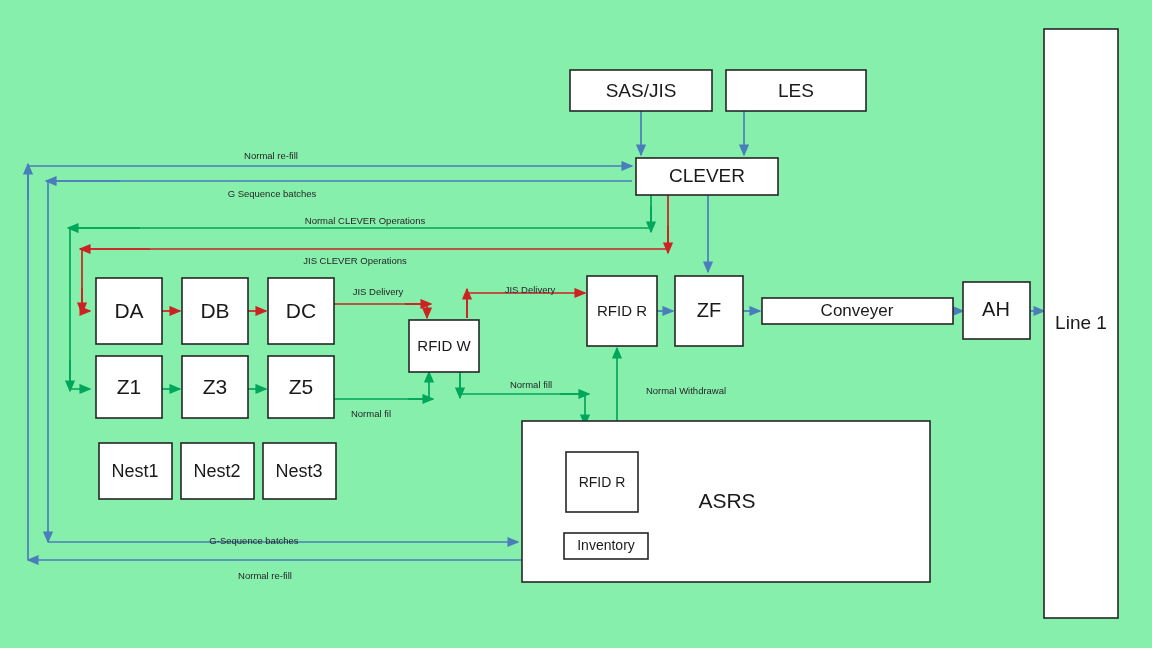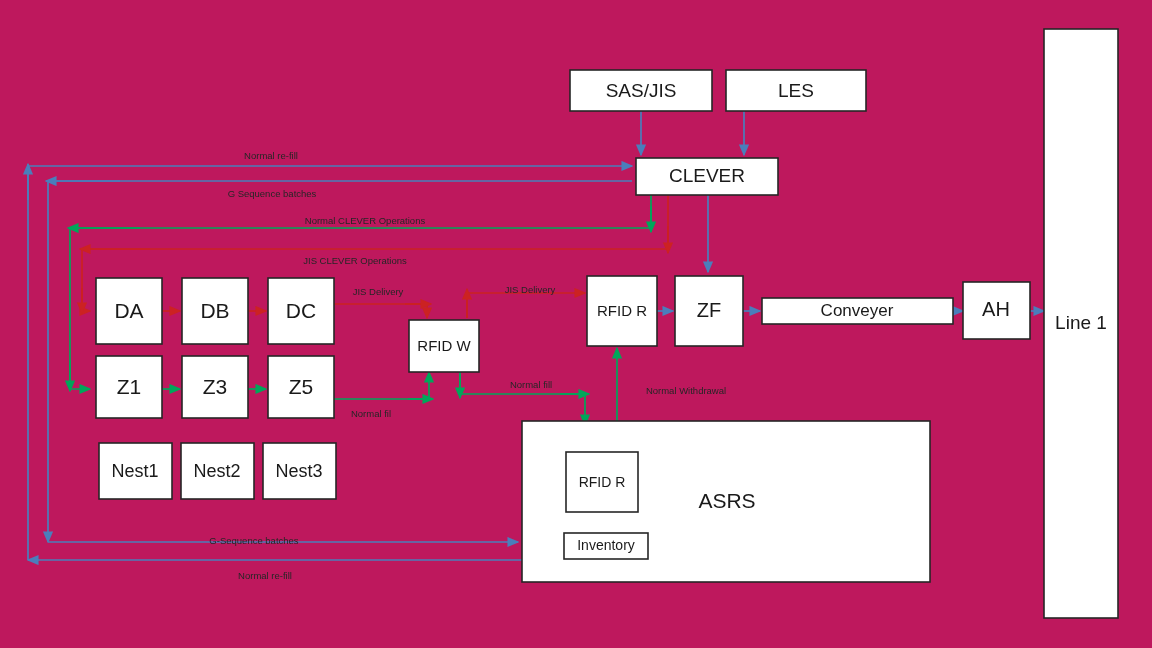--- a/index.html
+++ b/index.html
@@ -7,21 +7,21 @@
     padding: 0;
     background: #ffffff;
   }
   body {
     font-family: "Liberation Sans", sans-serif;
   }
   #canvas {
     position: relative;
     width: 1152px;
     height: 648px;
-    background: #be185d;
+    background: #86efac;
     overflow: hidden;
     text-align: center;
   }
   svg.diagram {
     position: absolute;
     left: 0;
     top: 0;
     width: 1152px;
     height: 648px;
   }

